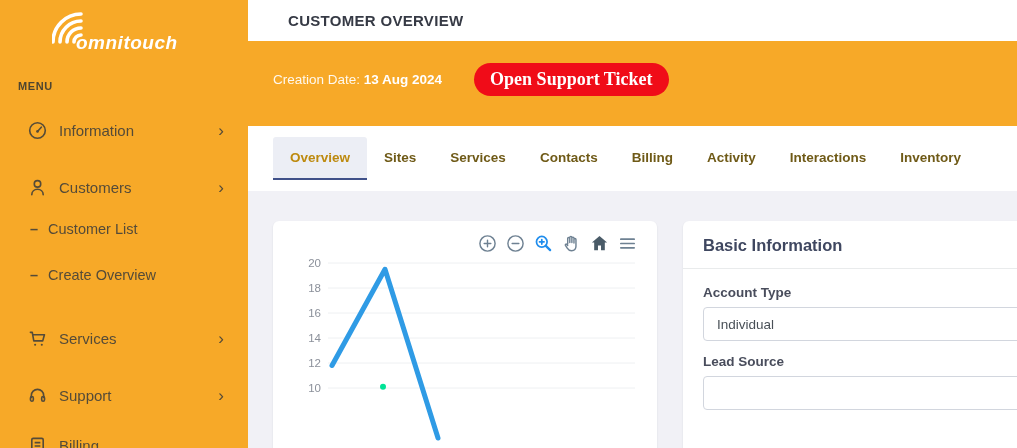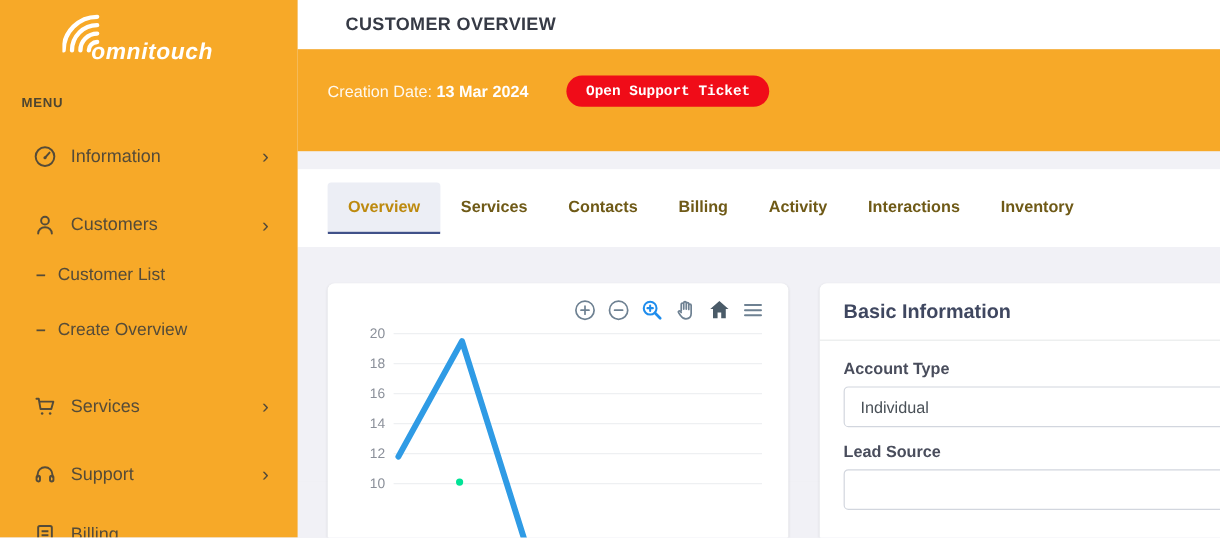--- a/index.html
+++ b/index.html
@@ -28,23 +28,23 @@
   .search-box input::placeholder { color:#8a90a0; }
 
   .pagetitle-bar { height:41px; background:#fff; display:flex; align-items:center; padding-left:40px; }
   .pagetitle { font-size:15px; font-weight:bold; color:#363a45; letter-spacing:.3px; }
 
   .banner { height:85px; background:#f7a928; padding:13px 25px 0 25px; color:#fff; }
   .banner h2 { font-size:22px; font-weight:bold; letter-spacing:.2px; }
   .banner-meta { margin-top:9px; display:flex; align-items:center; }
   .creation { font-size:13.5px; color:rgba(255,255,255,.92); }
   .creation b { color:#fff; }
-  .ticket-btn { margin-left:32px; background:#f00c18; color:#fff; border:none; border-radius:999px; font-size:12px; font-weight:bold; padding:6px 16px; cursor:pointer; font-family:Liberation Mono, monospace;text-align:right; }
-
-  .tabs-row { height:65px; background:#fff; display:flex; align-items:center; padding-left:25px;margin-top:15px; }
+  .ticket-btn { margin-left:32px; background:#f00c18; color:#fff; border:none; border-radius:999px; font-size:18px; font-weight:bold; padding:6px 16px; cursor:pointer; font-family:Liberation Serif, serif;text-align:right; }
+
+  .tabs-row { height:65px; background:#fff; display:flex; align-items:center; padding-left:25px; }
   .tab { padding:13px 17px; font-size:13.5px; font-weight:bold; color:#6f5a17; cursor:pointer; border-bottom:2px solid transparent; }
   .tab.active { background:#eceef5; color:#bd8a0f; border-bottom:2px solid #405189; border-radius:3px 3px 0 0; }
 
   .content { position:relative; height:195px; background:#f1f1f6; }
   .card { position:absolute; background:#fff; border-radius:6px; box-shadow:0 1px 2px rgba(56,65,74,.12); }
   .chart-card { left:25px; top:30px; width:384px; height:235px; }
   .chart-toolbar { position:absolute; top:13px; right:20px; display:flex; align-items:center; gap:9px; z-index:2; }
   .chart-toolbar .tb { width:19px; height:19px; cursor:pointer; display:flex; align-items:center; justify-content:center; }
 
   .info-card { left:435px; top:30px; width:380px; height:235px; }
@@ -143,27 +143,28 @@
 
 <div class="main">
 
 
   <div class="pagetitle-bar">
     <span class="pagetitle">CUSTOMER OVERVIEW</span>
   </div>
 
   <div class="banner">
     <div class="banner-meta">
-      <span class="creation"><span>Creation Date:</span> <b>13 Mar 2024</b></span>
+      <span class="creation"><span>Creation Date:</span> <b>13 Aug 2024</b></span>
       <button class="ticket-btn">Open Support Ticket</button>
     </div>
   </div>
 
   <div class="tabs-row">
     <div class="tab active">Overview</div>
+    <div class="tab">Sites</div>
     <div class="tab">Services</div>
     <div class="tab">Contacts</div>
     <div class="tab">Billing</div>
     <div class="tab">Activity</div>
     <div class="tab">Interactions</div>
     <div class="tab">Inventory</div>
   </div>
 
   <div class="content">
 

